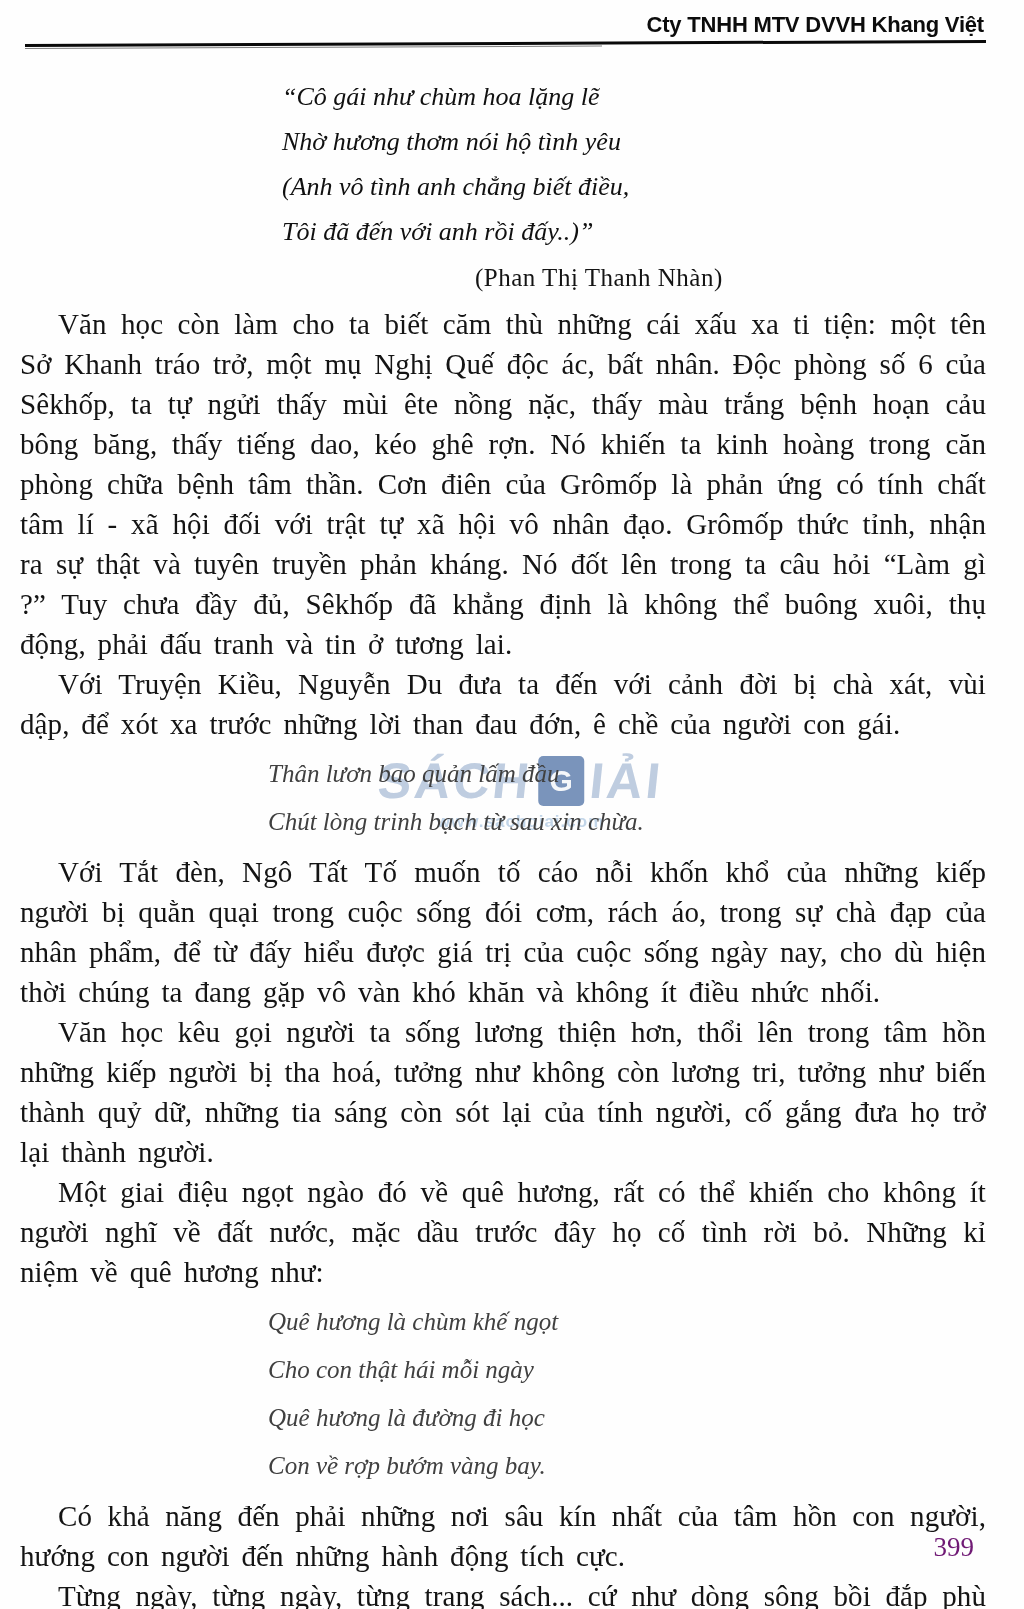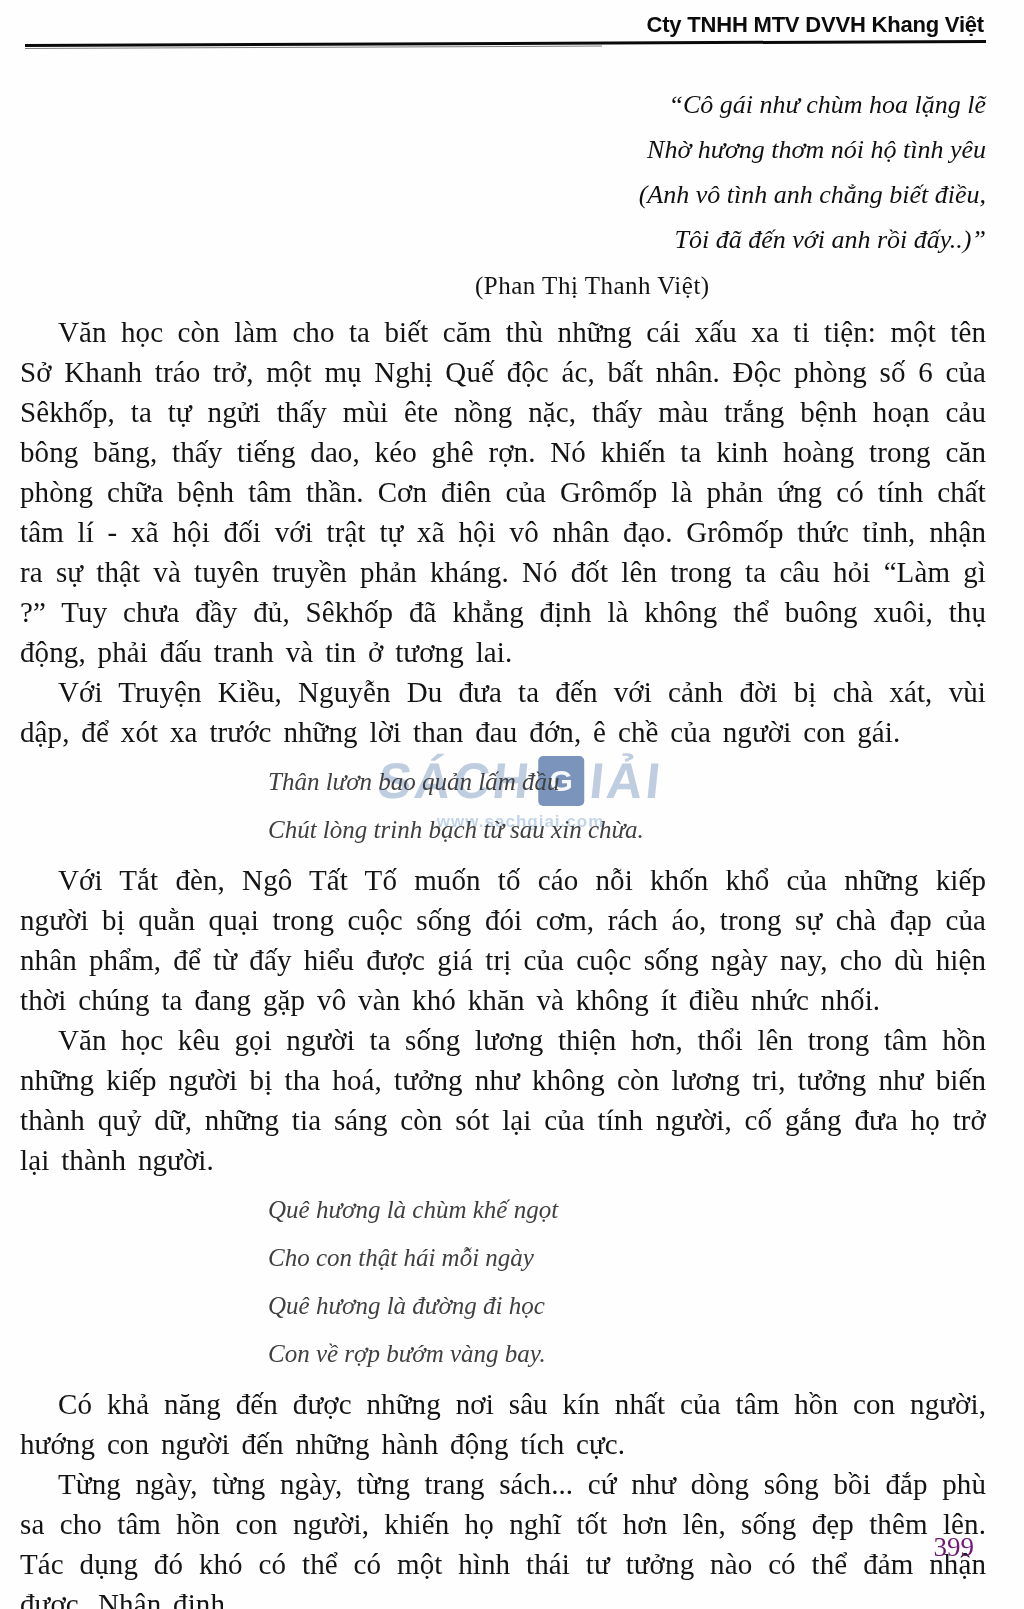--- a/index.html
+++ b/index.html
@@ -54,21 +54,21 @@
   }
   .wm-url {
     margin-top:2px; font-size:17px; font-weight:bold;
     color:rgba(130,170,210,0.48); letter-spacing:1px;
   }
   
   .content {
     position:absolute; top:58px; left:20px; right:38px;
     z-index:1;
   }
-  .quote-block { margin:24px 0 2px 262px;text-align:right; }
+  .quote-block { margin:16px 0 2px 262px; }
   .quote-line {
     font-style:italic; font-size:26px; line-height:45px;
     color:#101010;
   }
   .attribution {
     margin:4px 0 6px 455px;
     font-size:25px; line-height:40px; letter-spacing:0.5px;
   }
   .para {
     font-size:29px; line-height:40px;
@@ -103,44 +103,45 @@
   </div>
 
   <div class="content">
 
     <div class="quote-block">
       <div class="quote-line">“Cô gái như chùm hoa lặng lẽ</div>
       <div class="quote-line">Nhờ hương thơm nói hộ tình yêu</div>
       <div class="quote-line">(Anh vô tình anh chẳng biết điều,</div>
       <div class="quote-line">Tôi đã đến với anh rồi đấy..)”</div>
     </div>
-    <div class="attribution">(Phan Thị Thanh Việt)</div>
+    <div class="attribution">(Phan Thị Thanh Nhàn)</div>
 
     <p class="para">Văn học còn làm cho ta biết căm thù những cái xấu xa ti tiện: một tên Sở Khanh tráo trở, một mụ Nghị Quế độc ác, bất nhân. Độc phòng số 6 của Sêkhốp, ta tự ngửi thấy mùi ête nồng nặc, thấy màu trắng bệnh hoạn cảu bông băng, thấy tiếng dao, kéo ghê rợn. Nó khiến ta kinh hoàng trong căn phòng chữa bệnh tâm thần. Cơn điên của Grômốp là phản ứng có tính chất tâm lí - xã hội đối với trật tự xã hội vô nhân đạo. Grômốp thức tỉnh, nhận ra sự thật và tuyên truyền phản kháng. Nó đốt lên trong ta câu hỏi “Làm gì ?” Tuy chưa đầy đủ, Sêkhốp đã khẳng định là không thể buông xuôi, thụ động, phải đấu tranh và tin ở tương lai.</p>
 
     <p class="para">Với Truyện Kiều, Nguyễn Du đưa ta đến với cảnh đời bị chà xát, vùi dập, để xót xa trước những lời than đau đớn, ê chề của người con gái.</p>
 
     <div class="verse-block">
       <div class="verse-line">Thân lươn bao quản lấm đầu</div>
       <div class="verse-line">Chút lòng trinh bạch từ sau xin chừa.</div>
     </div>
 
     <p class="para">Với Tắt đèn, Ngô Tất Tố muốn tố cáo nỗi khốn khổ của những kiếp người bị quằn quại trong cuộc sống đói cơm, rách áo, trong sự chà đạp của nhân phẩm, để từ đấy hiểu được giá trị của cuộc sống ngày nay, cho dù hiện thời chúng ta đang gặp vô vàn khó khăn và không ít điều nhức nhối.</p>
 
     <p class="para">Văn học kêu gọi người ta sống lương thiện hơn, thổi lên trong tâm hồn những kiếp người bị tha hoá, tưởng như không còn lương tri, tưởng như biến thành quỷ dữ, những tia sáng còn sót lại của tính người, cố gắng đưa họ trở lại thành người.</p>
 
+    <p class="para">Một giai điệu ngọt ngào đó về quê hương, rất có thể khiến cho không ít người nghĩ về đất nước, mặc dầu trước đây họ cố tình rời bỏ. Những kỉ niệm về quê hương như:</p>
 
     <div class="verse-block">
       <div class="verse-line">Quê hương là chùm khế ngọt</div>
       <div class="verse-line">Cho con thật hái mỗi ngày</div>
       <div class="verse-line">Quê hương là đường đi học</div>
       <div class="verse-line">Con về rợp bướm vàng bay.</div>
     </div>
 
-    <p class="para">Có khả năng đến được những nơi sâu kín nhất của tâm hồn con người, hướng con người đến những hành động tích cực.</p>
+    <p class="para">Có khả năng đến phải những nơi sâu kín nhất của tâm hồn con người, hướng con người đến những hành động tích cực.</p>
 
     <p class="para">Từng ngày, từng ngày, từng trang sách... cứ như dòng sông bồi đắp phù sa cho tâm hồn con người, khiến họ nghĩ tốt hơn lên, sống đẹp thêm lên. Tác dụng đó khó có thể có một hình thái tư tưởng nào có thể đảm nhận được. Nhận định</p>
 
   </div>
 
   <div class="page-number">399</div>
 
 </div>
 
 </body></html>

